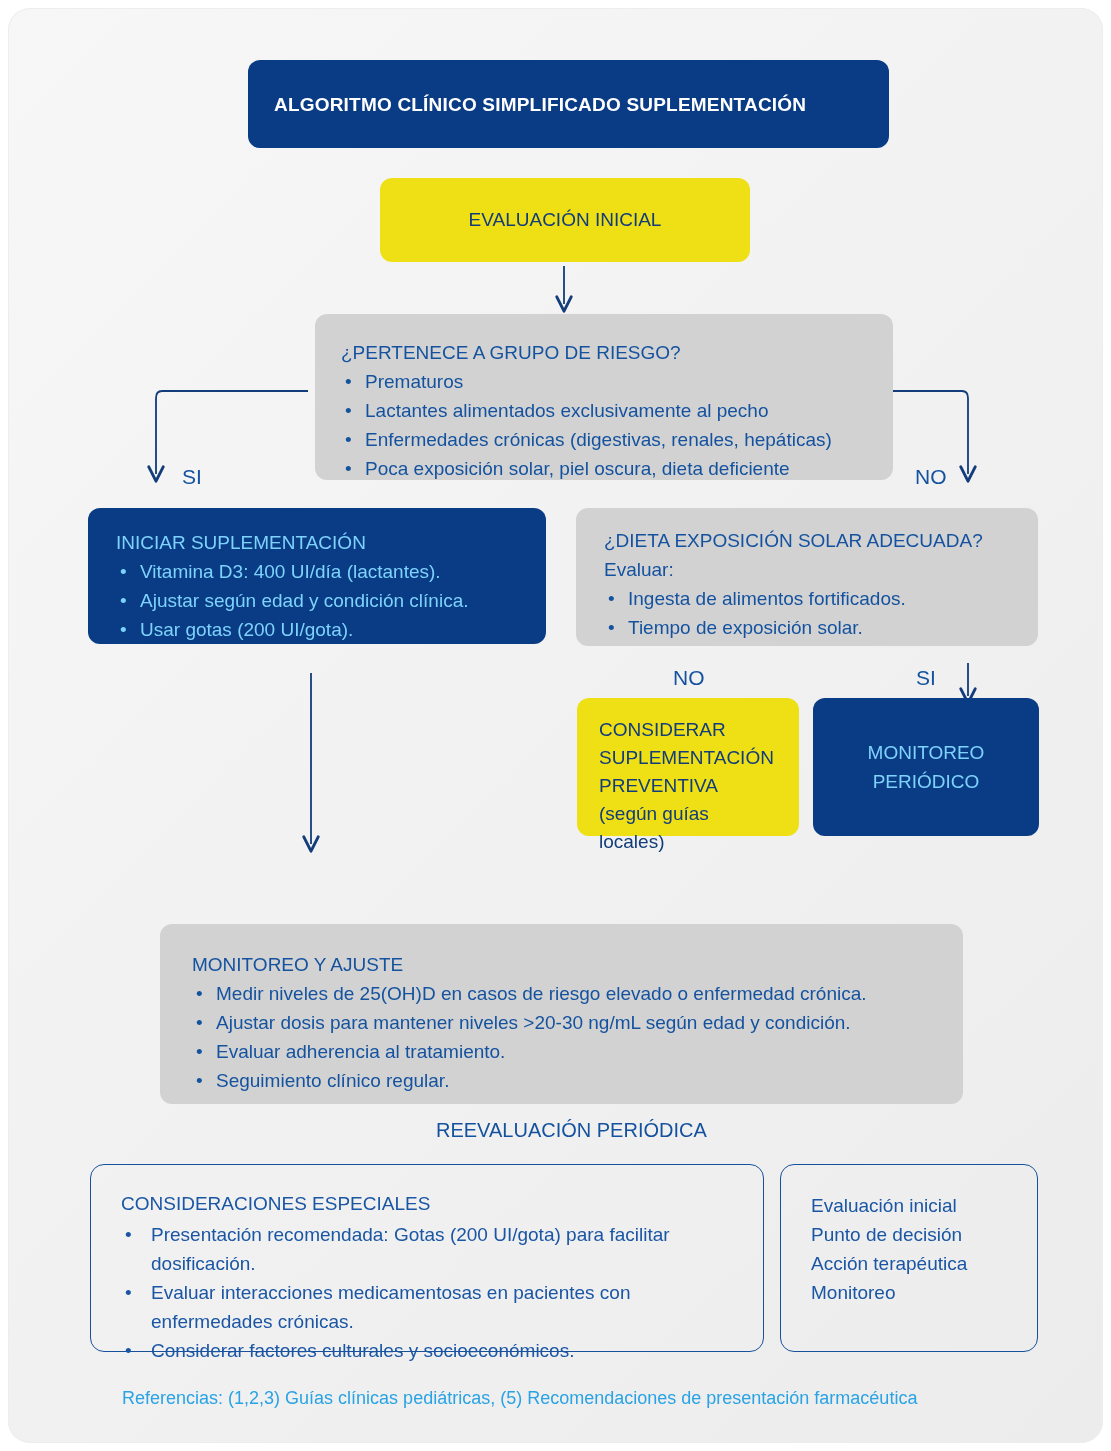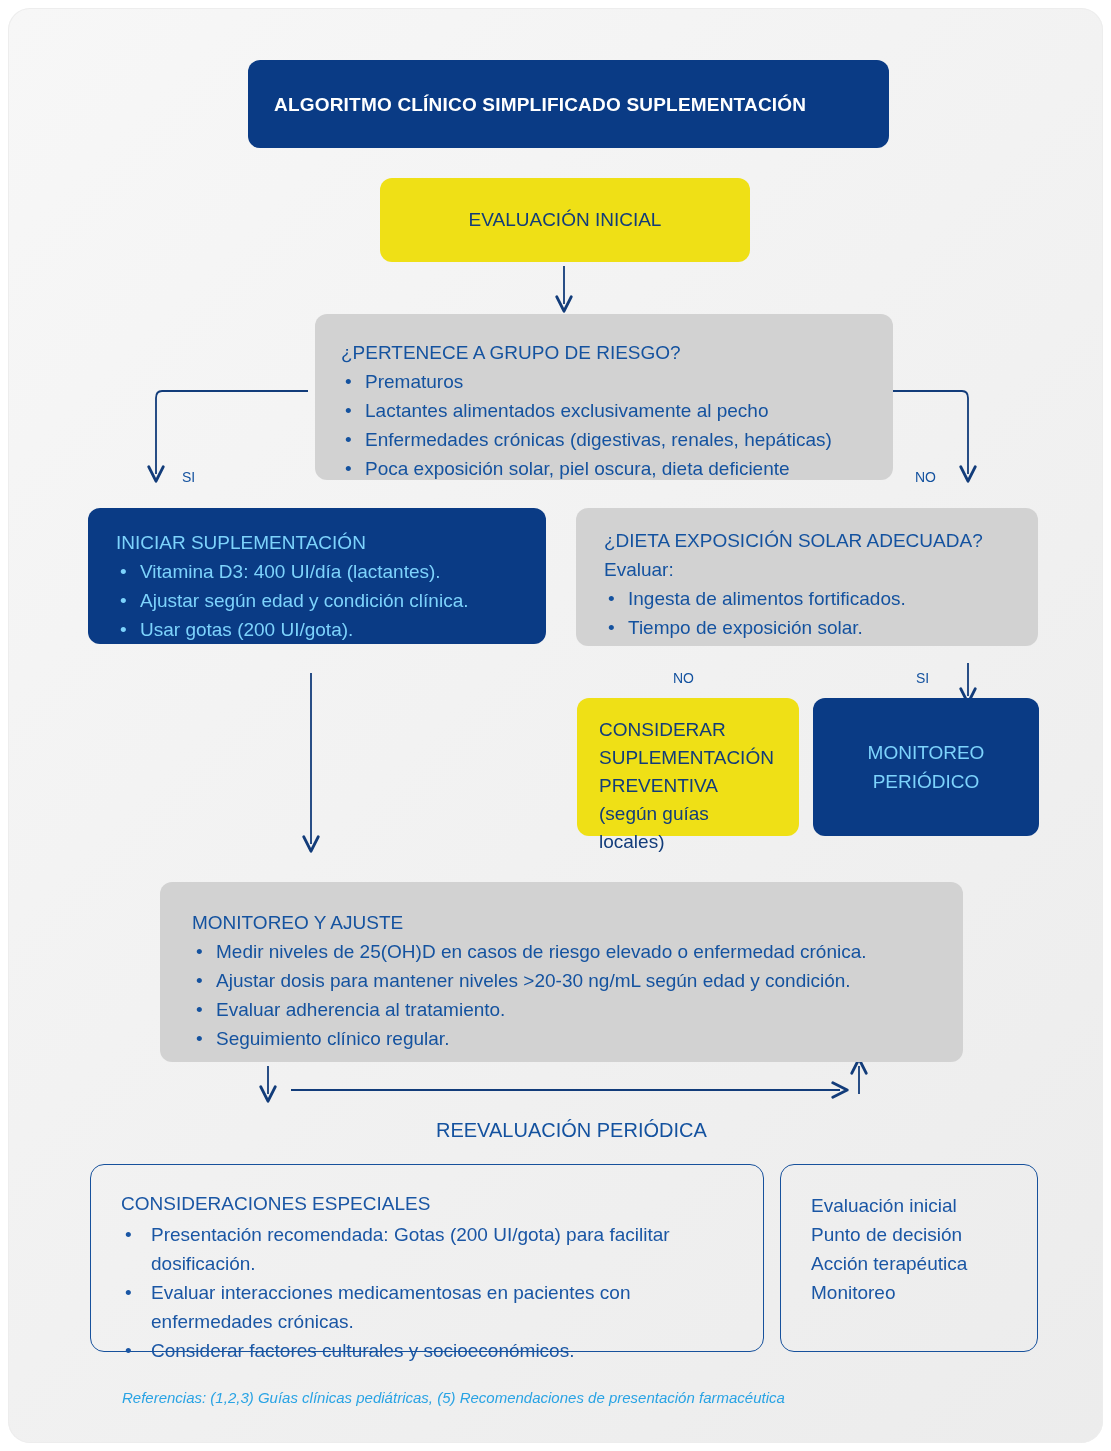--- a/index.html
+++ b/index.html
@@ -81,36 +81,35 @@
     align-items: center;
     justify-content: center;
     text-align: center;
   }
   .padded {
     padding: 18px 24px;
   }
   .edge-label {
     position: absolute;
     color: #14529f;
-    font-size: 14px;
+    font-size: 21px;
     line-height: 22px;
     white-space: nowrap;
   }
   .free-label {
     position: absolute;
     color: #14529f;
     font-size: 20px;
     line-height: 24px;
     white-space: nowrap;
   }
   .refs {
     position: absolute;
     color: #29a3e4;
-    font-style: italic;
-    font-size: 15px;
+    font-size: 18px;
     line-height: 24px;
     white-space: nowrap;
   }
   svg.conn {
     position: absolute;
     left: 0;
     top: 0;
     width: 1111px;
     height: 1451px;
     pointer-events: none;
@@ -223,21 +222,21 @@
       <span class="head-line">(según guías locales)</span>
     </div>
 
     <div class="node node-blue centered" style="left:805px; top:690px; width:226px; height:138px;">
       <div>
         <span class="head-line">MONITOREO</span>
         <span class="head-line">PERIÓDICO</span>
       </div>
     </div>
 
-    <div class="node node-gray" style="left:152px; top:874px; width:803px; height:180px; padding:26px 32px;">
+    <div class="node node-gray" style="left:152px; top:916px; width:803px; height:180px; padding:26px 32px;">
       <div>MONITOREO Y AJUSTE</div>
       <ul class="bullets">
         <li>Medir niveles de 25(OH)D en casos de riesgo elevado o enfermedad crónica.</li>
         <li>Ajustar dosis para mantener niveles &gt;20-30 ng/mL según edad y condición.</li>
         <li>Evaluar adherencia al tratamiento.</li>
         <li>Seguimiento clínico regular.</li>
       </ul>
     </div>
 
     <div class="free-label" style="left:428px; top:1110px;">REEVALUACIÓN PERIÓDICA</div>

